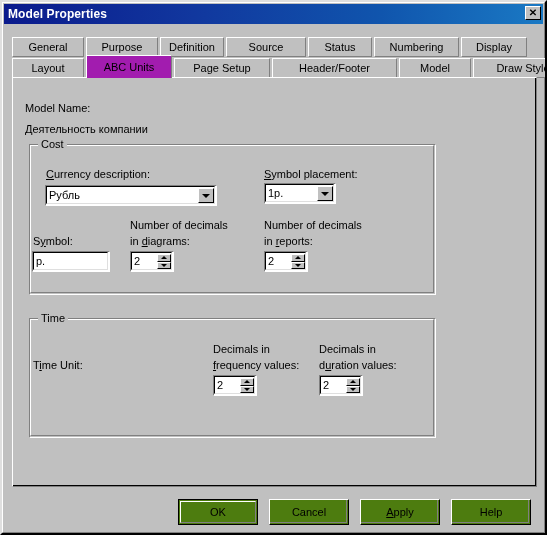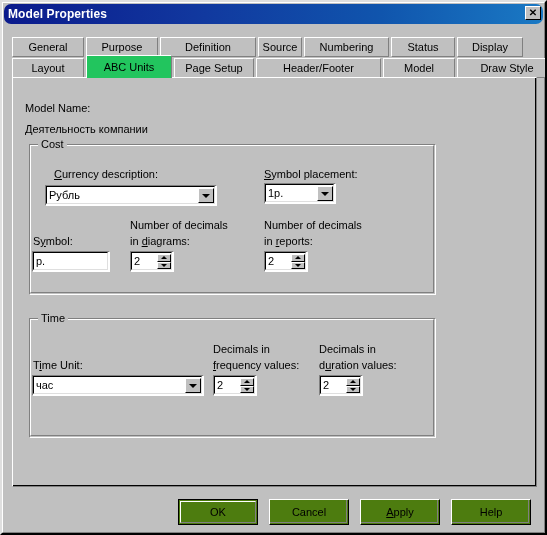--- a/index.html
+++ b/index.html
@@ -35,21 +35,20 @@
   }
 
   
   #titlebar {
     position: absolute;
     left: 2px; top: 2px;
     width: 539px; height: 20px;
     background: linear-gradient(to right, #0a1a8c 0%, #11379e 35%, #1055ad 70%, #1a79c4 100%);
     display: flex;
     align-items: center;
-    border-radius: 7px;
   }
   #title-text {
     color: #ffffff;
     font-weight: bold;
     font-size: 12px;
     margin-left: 4px;
     letter-spacing: 0.1px;
     white-space: nowrap;
   }
   #close-button {
@@ -97,21 +96,21 @@
     justify-content: center;
     font-size: 11px;
     color: #000000;
     margin-right: 2px;
     cursor: default;
     position: relative;
   }
   .tab.selected {
     height: 23px;
     margin-top: -2px;
-    background: #22c55e;
+    background: #a21caf;
     border-bottom: none;
     z-index: 5;
     font-weight: normal;
     box-shadow: none;
   }
 
   
   #content-panel {
     position: absolute;
     left: 10px; top: 75px;
@@ -338,45 +337,45 @@
     </div>
   </div>
 
   <div class="tab-row" id="tab-row-1">
     <div class="tab" style="width:72px">
         <span>General</span>
       </div>
     <div class="tab" style="width:72px">
         <span>Purpose</span>
       </div>
-    <div class="tab" style="width:96px">
+    <div class="tab" style="width:64px">
         <span>Definition</span>
       </div>
-    <div class="tab" style="width:44px">
+    <div class="tab" style="width:80px">
         <span>Source</span>
+      </div>
+    <div class="tab" style="width:64px">
+        <span>Status</span>
       </div>
     <div class="tab" style="width:85px">
         <span>Numbering</span>
-      </div>
-    <div class="tab" style="width:64px">
-        <span>Status</span>
       </div>
     <div class="tab" style="width:66px">
         <span>Display</span>
       </div>
   </div>
 
   <div class="tab-row" id="tab-row-2">
     <div class="tab" style="width:72px">
         <span>Layout</span>
       </div>
     <div class="tab selected" style="width:86px">
         <span>ABC Units</span>
       </div>
-    <div class="tab" style="width:80px">
+    <div class="tab" style="width:96px">
         <span>Page Setup</span>
       </div>
     <div class="tab" style="width:125px">
         <span>Header/Footer</span>
       </div>
     <div class="tab" style="width:72px">
         <span>Model</span>
       </div>
     <div class="tab" style="width:100px">
         <span>Draw Style</span>
@@ -387,21 +386,21 @@
     <div id="content-panel-in"></div>
 
     <div class="lbl" style="left:12px; top:24px;">Model Name:</div>
     <div class="lbl" style="left:12px; top:45px;">Деятельность компании</div>
 
     <div class="groupbox" style="left:16px; top:66px; width:407px; height:151px;">
       <div class="groupbox-in"></div>
       <div class="group-title">Cost</div>
     </div>
 
-    <div class="lbl" style="left:33px; top:90px;margin-left:8px;"><span class="ul">C</span><span>urrency description:</span></div>
+    <div class="lbl" style="left:33px; top:90px;"><span class="ul">C</span><span>urrency description:</span></div>
     <div class="combo sunken" style="left:32px; top:107px; width:172px;">
       <div class="sunken-in"></div>
       <span class="value">Рубль</span>
       <div class="combo-arrow">
           <span class="tri-down"></span>
         </div>
     </div>
 
     <div class="lbl" style="left:251px; top:90px;"><span class="ul">S</span><span>ymbol placement:</span></div>
     <div class="combo sunken" style="left:251px; top:105px; width:72px;">
@@ -447,27 +446,20 @@
           </div>
       </div>
     </div>
 
     <div class="groupbox" style="left:16px; top:240px; width:407px; height:120px;">
       <div class="groupbox-in"></div>
       <div class="group-title">Time</div>
     </div>
 
     <div class="lbl" style="left:20px; top:281px;"><span>T</span><span class="ul">i</span><span>me Unit:</span></div>
-    <div class="combo sunken" style="left:19px; top:297px; width:172px;">
-      <div class="sunken-in"></div>
-      <span class="value">час</span>
-      <div class="combo-arrow">
-          <span class="tri-down"></span>
-        </div>
-    </div>
 
     <div class="lbl" style="left:200px; top:265px;">Decimals in</div>
     <div class="lbl" style="left:200px; top:281px;"><span class="ul">f</span><span>requency values:</span></div>
     <div class="spinner sunken" style="left:200px; top:297px; width:44px;">
       <div class="sunken-in"></div>
       <span class="value">2</span>
       <div class="spin-btns">
         <div class="spin-btn">
             <span class="tri-up-sm"></span>
           </div>

